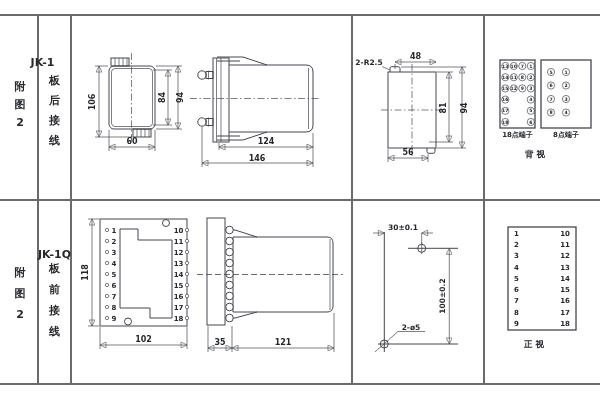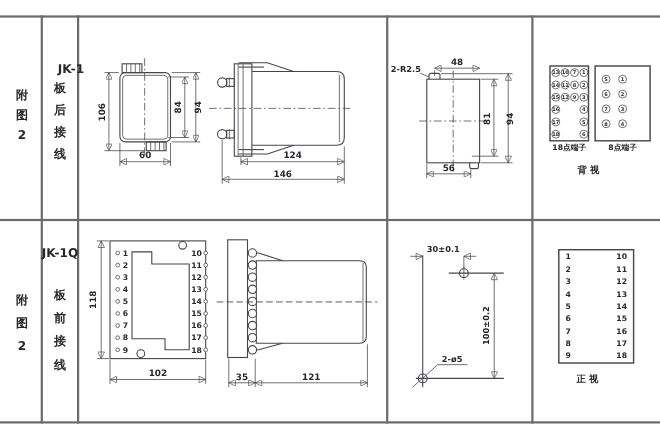--- a/index.html
+++ b/index.html
@@ -36,34 +36,34 @@
   <div class="vline" style="left:37px"></div>
   <div class="vline" style="left:70px"></div>
   <div class="vline" style="left:351px"></div>
   <div class="vline" style="left:483px"></div>
 
   <div class="collabel" style="left:6px;top:78px;width:28px;line-height:18px">
     <span>附</span>
     <span>图</span>
     <span>2</span>
   </div>
-  <div class="model" style="left:48px;top:56px;width:33px">JK-1</div>
+  <div class="model" style="left:26px;top:56px;width:33px">JK-1</div>
   <div class="collabel" style="left:38px;top:71px;width:33px;line-height:20px">
     <span>板</span>
     <span>后</span>
     <span>接</span>
     <span>线</span>
   </div>
 
   <div class="collabel" style="left:6px;top:262px;width:28px;line-height:21px">
     <span>附</span>
     <span>图</span>
     <span>2</span>
   </div>
-  <div class="model" style="left:36px;top:224px;width:37px">JK-1Q</div>
+  <div class="model" style="left:36px;top:248px;width:37px">JK-1Q</div>
   <div class="collabel" style="left:38px;top:258px;width:33px;line-height:21px">
     <span>板</span>
     <span>前</span>
     <span>接</span>
     <span>线</span>
   </div>
 
   <svg class="d" style="left:71px;top:15px" width="281" height="185" viewBox="0 0 281 185">
     <defs>
       <marker id="arw" viewBox="0 0 10 10" refX="10" refY="5" markerWidth="8" markerHeight="6" orient="auto-start-reverse" markerUnits="userSpaceOnUse">

